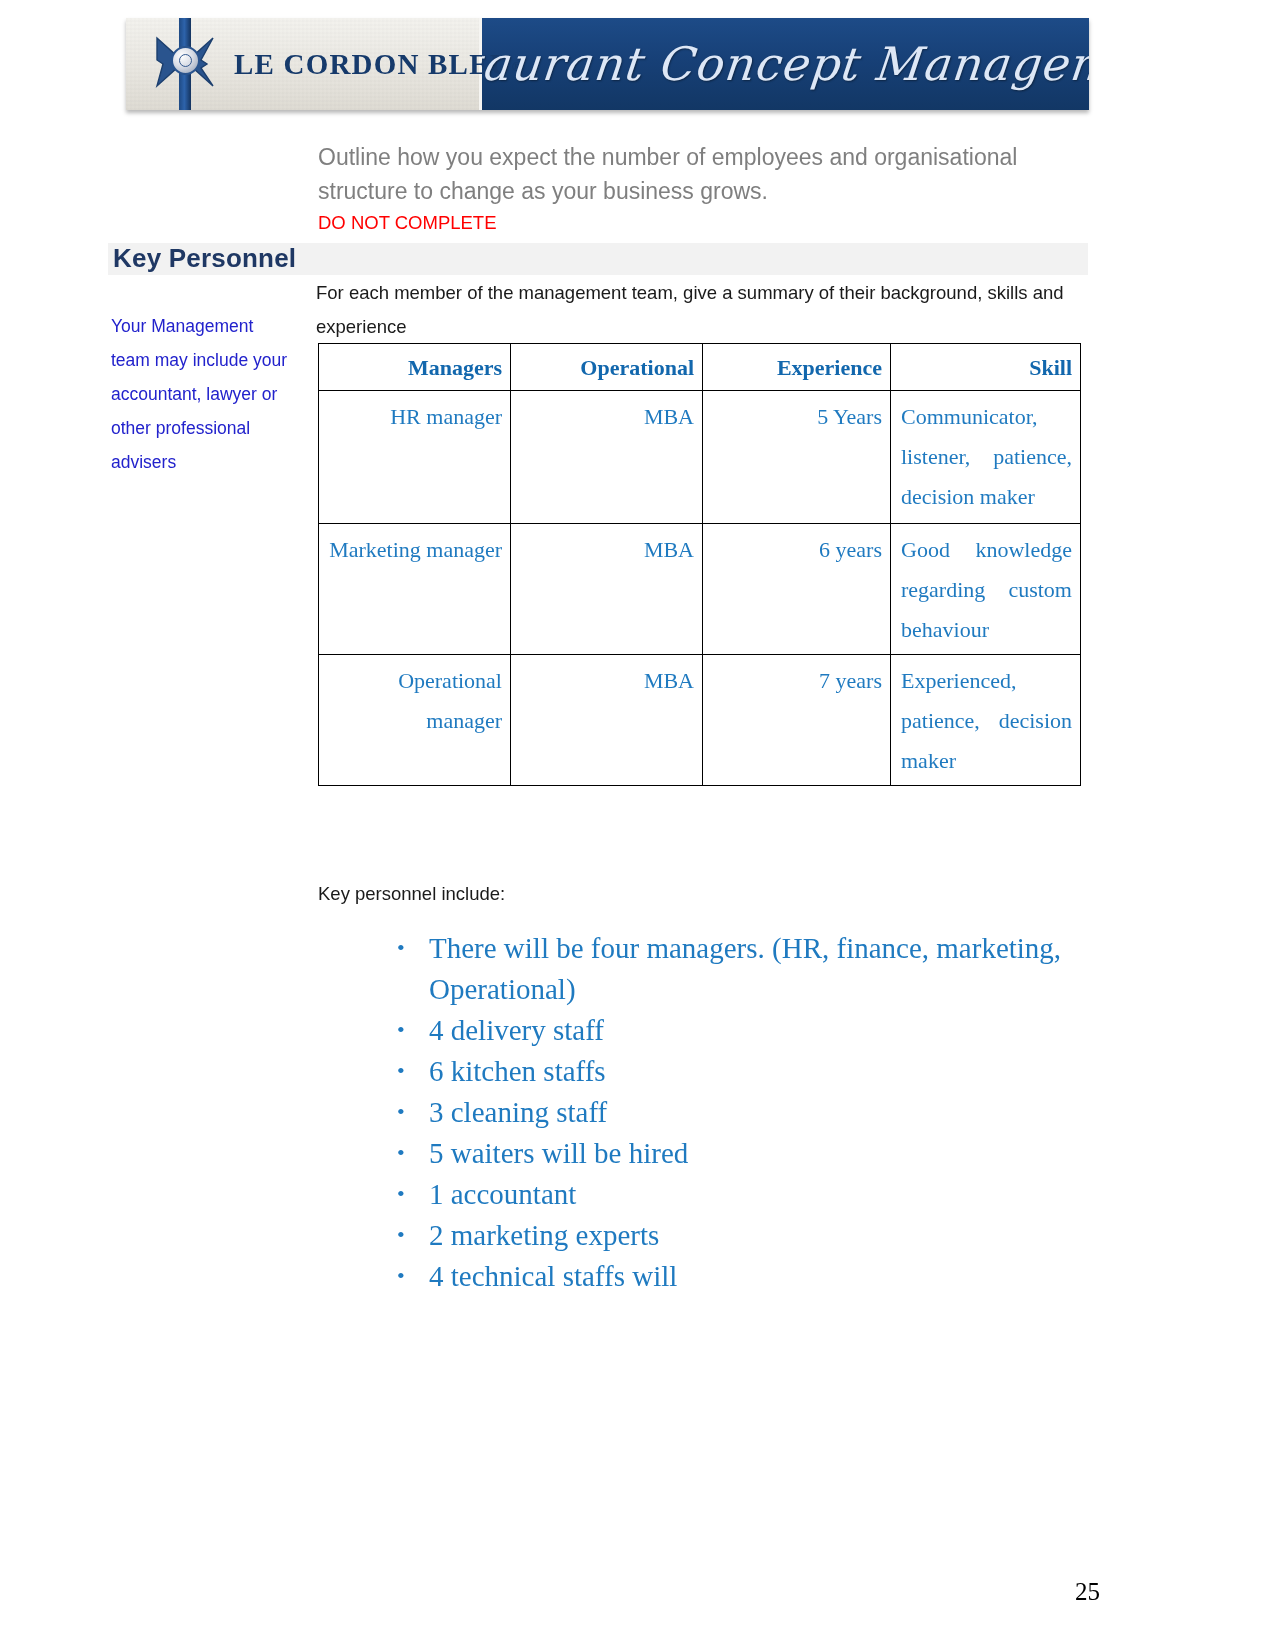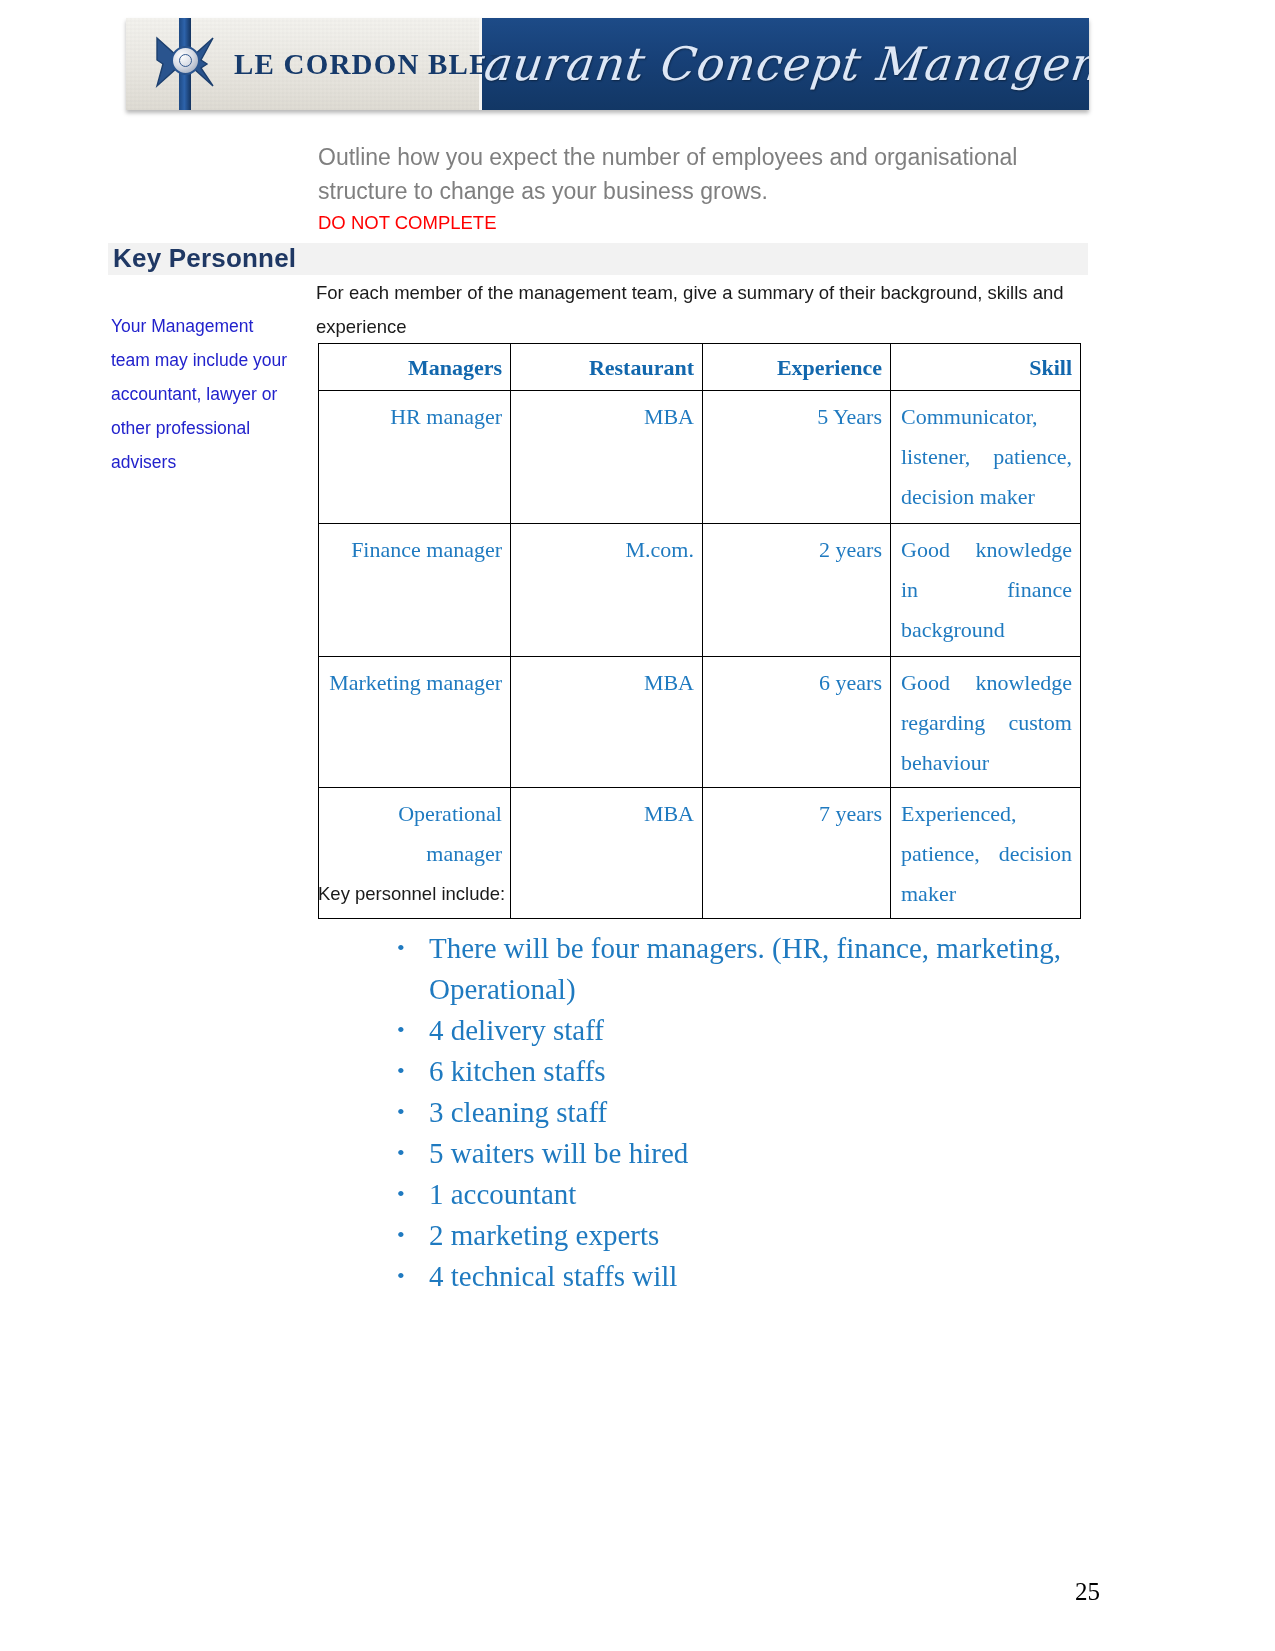--- a/index.html
+++ b/index.html
@@ -291,37 +291,31 @@
     <table class="mgr">
       <colgroup>
         <col class="c1">
           <col class="c2">
           <col class="c3">
           <col class="c4">
       </colgroup>
       <thead>
         <tr>
           <th>Managers</th>
-          <th>Restaurant</th>
+          <th>Operational</th>
           <th>Experience</th>
           <th>Skill</th>
         </tr>
       </thead>
       <tbody>
         <tr class="r-tall">
           <td>HR manager</td>
           <td>MBA</td>
           <td>5 Years</td>
           <td class="skill">Communicator, listener, patience, decision maker</td>
-        </tr>
-        <tr class="r-mid">
-          <td>Finance manager</td>
-          <td>M.com.</td>
-          <td>2 years</td>
-          <td class="skill">Good knowledge in finance background</td>
         </tr>
         <tr>
           <td>Marketing manager</td>
           <td>MBA</td>
           <td>6 years</td>
           <td class="skill">Good knowledge regarding custom behaviour</td>
         </tr>
         <tr>
           <td>Operational manager</td>
           <td>MBA</td>

